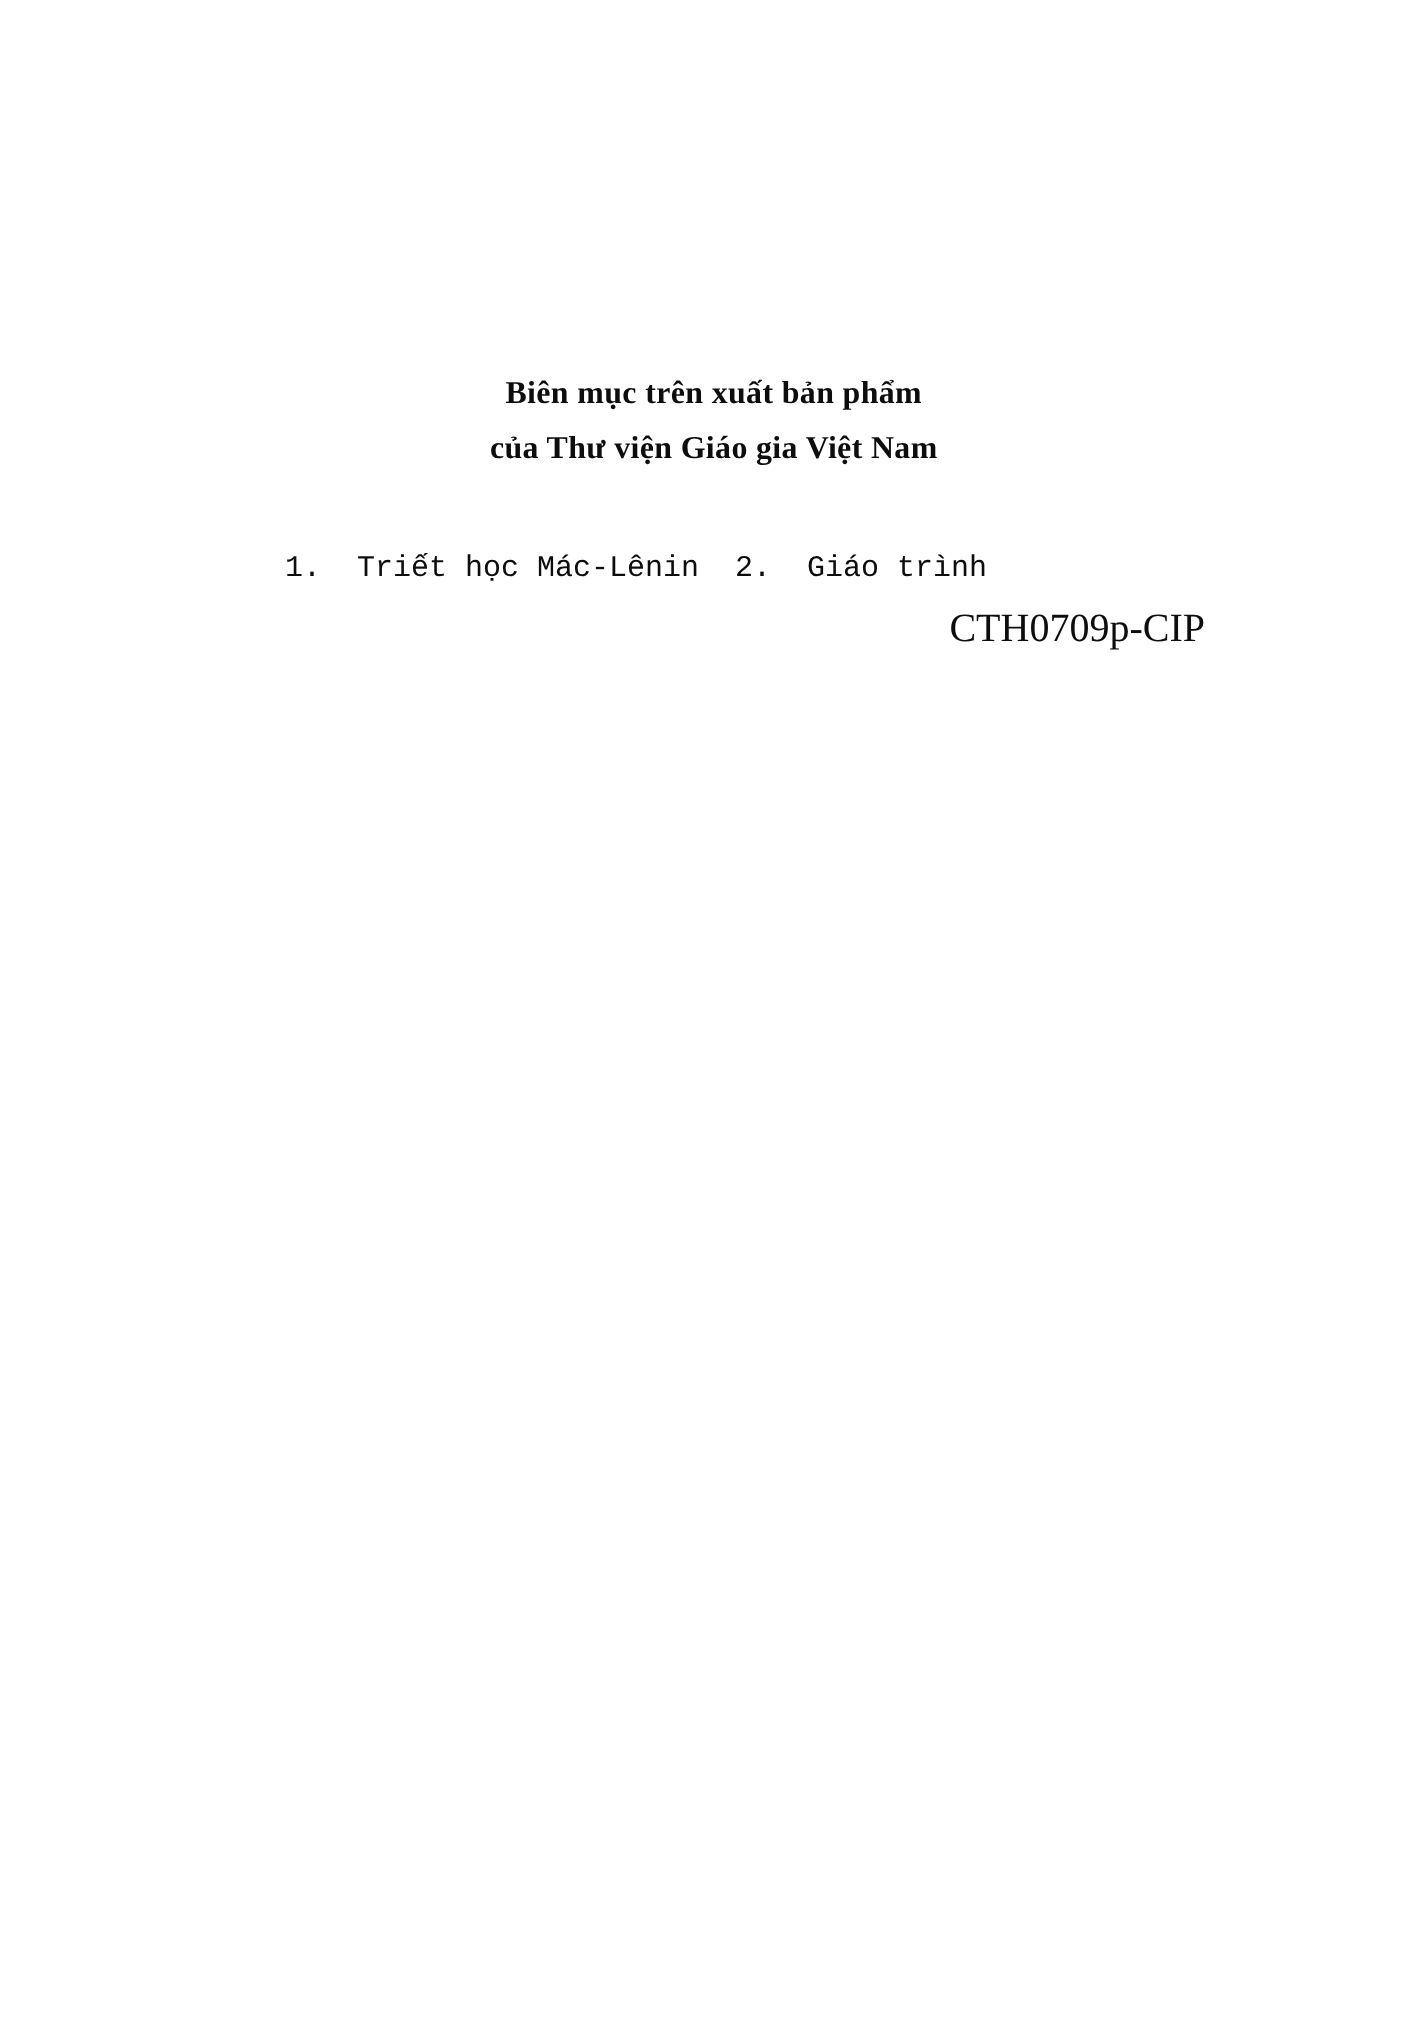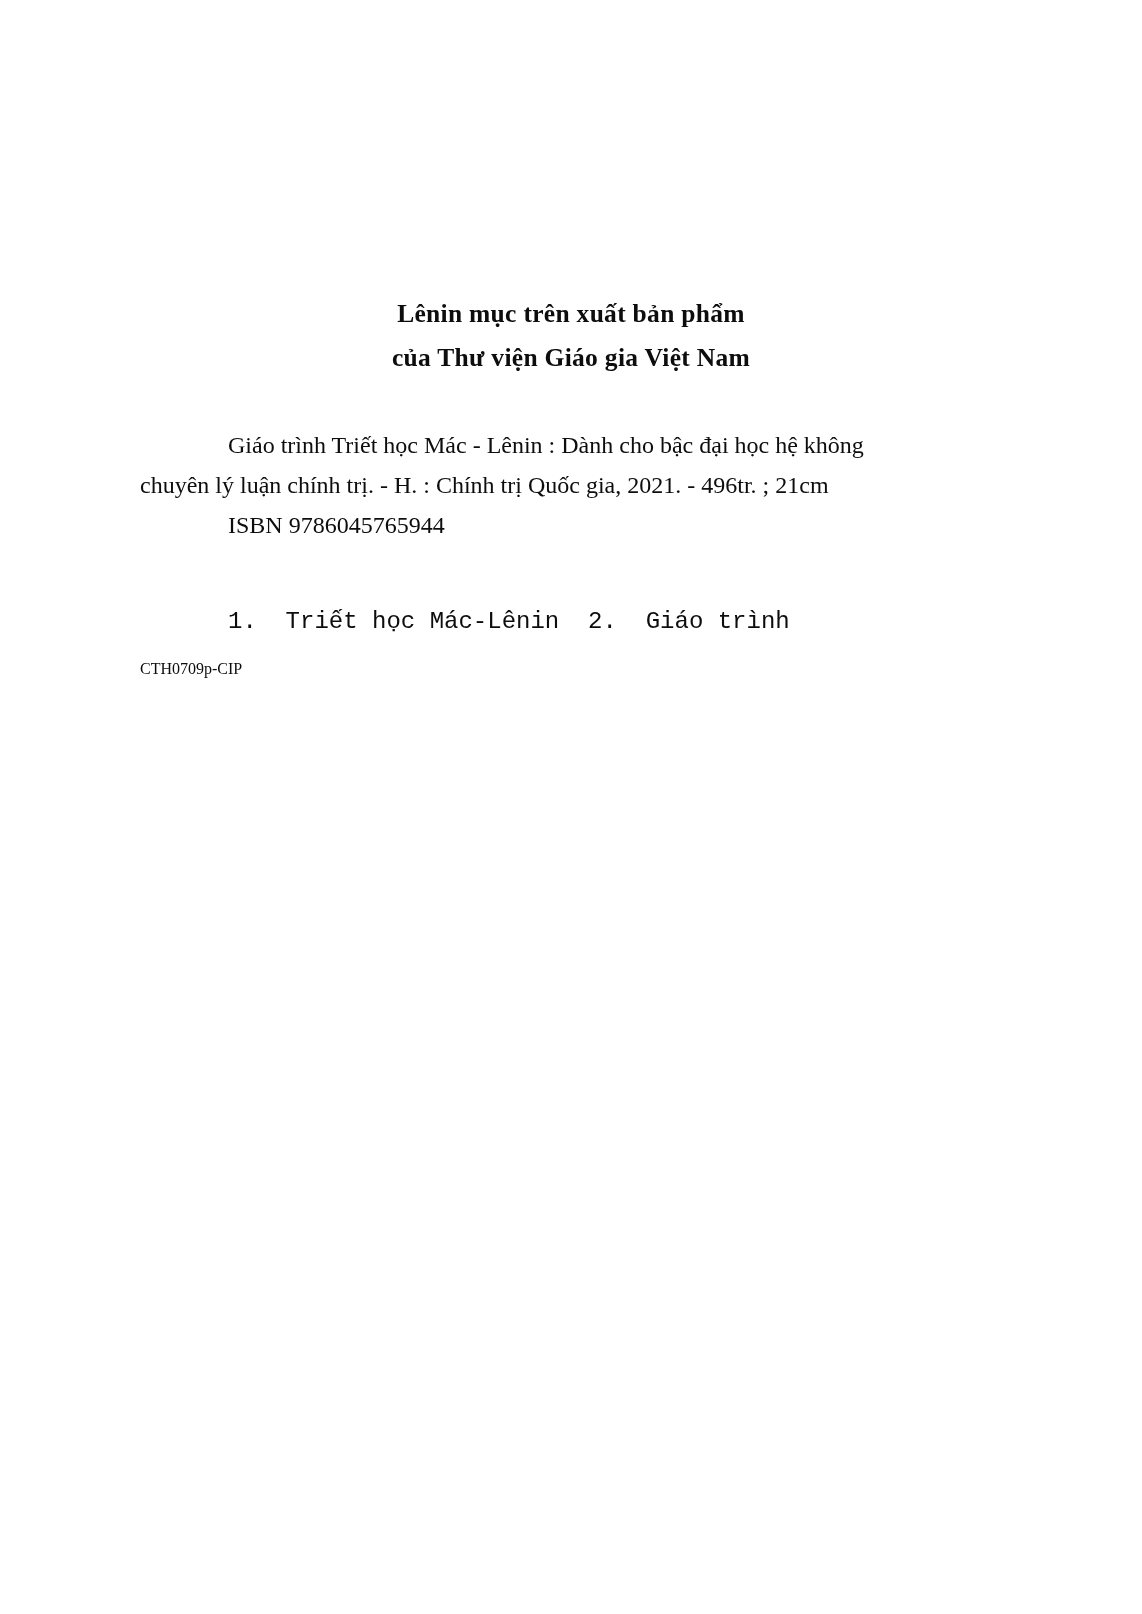--- a/index.html
+++ b/index.html
@@ -68,44 +68,39 @@
     font-family: Liberation Mono, monospace;
   }
 
   .subject-line {
     display: block;
     white-space: pre;
     padding-left: 88px;
   }
 
   .code-line {
-    margin-top: 14px;
-    font-size: 16px;
+    font-size: 32px;
     line-height: 1.66;
+    text-align: right;
     padding-right: 38px;
     white-space: pre;
   }
 </style>
 </head>
 <body>
 
 <div class="page">
 
   <div class="cip-block">
 
     <div class="cip-heading">
-      <span class="heading-line">Lênin mục trên xuất bản phẩm</span>
+      <span class="heading-line">Biên mục trên xuất bản phẩm</span>
       <span class="heading-line">của Thư viện Giáo gia Việt Nam</span>
     </div>
 
-    <div class="record-block">
-      <span class="record-line indent">Giáo trình Triết học Mác - Lênin : Dành cho bậc đại học hệ không</span>
-      <span class="record-line">chuyên lý luận chính trị. - H. : Chính trị Quốc gia, 2021. - 496tr. ; 21cm</span>
-      <span class="record-line indent">ISBN 9786045765944</span>
-    </div>
 
     <div class="subject-block">
       <span class="subject-line">1.  Triết học Mác-Lênin  2.  Giáo trình</span>
     </div>
 
     <div class="code-line">CTH0709p-CIP</div>
 
   </div>
 
 </div>

